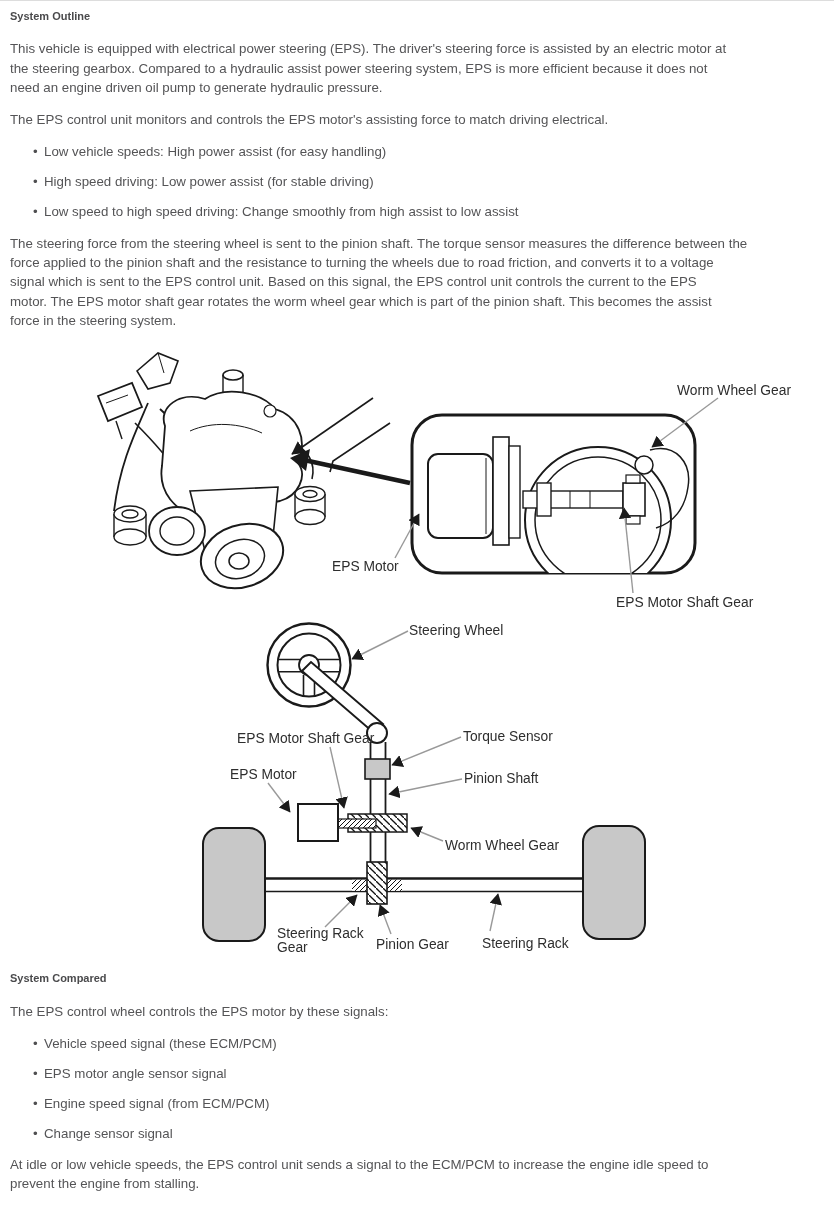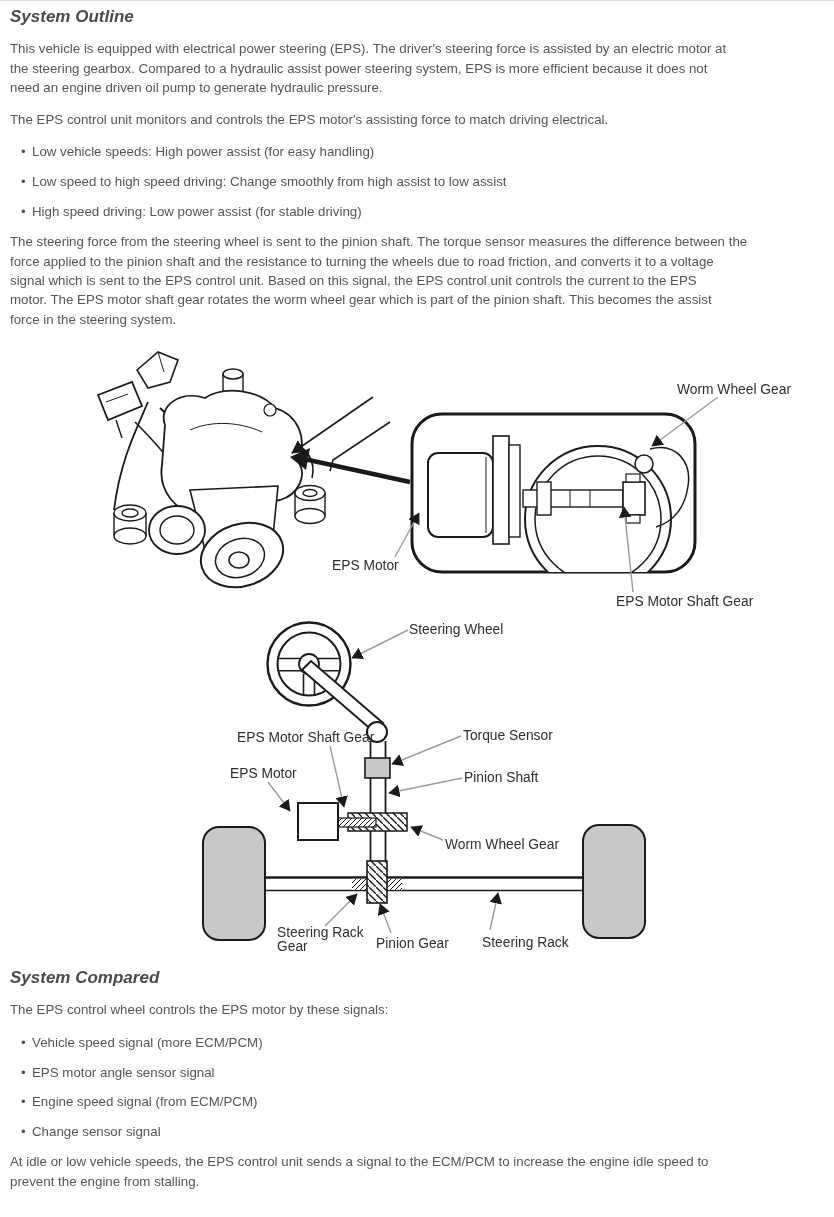--- a/index.html
+++ b/index.html
@@ -1,43 +1,43 @@
 <!DOCTYPE html>
 <html><head>
 <meta charset="utf-8">
 <style>
   html,body{margin:0;padding:0;background:#fff;}
   body{width:834px;font-family:"Liberation Sans",sans-serif;font-size:13.3px;line-height:19.3px;color:#545456;}
   .page{padding:6px 10px 0 10px;border-top:1px solid #ddd;}
-  h2{font-size:17px;line-height:19.3px;font-weight:bold;font-style:italic;color:#4a4a4c;margin:0 0 13px 0;}
+  h2{font-size:11px;line-height:19.3px;font-weight:bold;color:#4a4a4c;margin:0 0 13px 0;}
   h3{font-size:13.6px;line-height:19.3px;font-weight:bold;font-style:normal;color:#4a4a4c;margin:0 0 13px 0;}
   h2.after-fig{margin-top:14px;}
   p{margin:4px 0 13px 0;white-space:pre-line;}
-  ul{list-style:none;margin:0;padding:0;}
+  ul{list-style:none;margin:12px;padding:0;}
   li{margin:0 0 10.7px 0;padding-left:22px;position:relative;}
   li::before{content:"\2022";position:absolute;left:11px;top:0;color:#4f4f51;}
   .fig{margin:8px -10px 0 -10px;padding-left:40px;}
   svg{display:block;}
   .dlbl{font-family:"Liberation Sans",sans-serif;font-size:13.8px;fill:#2e2e2e;}
   .ln{stroke:#1a1a1a;}
 </style>
 </head>
 <body>
 
 <div class="page">
 
   <h2>System Outline</h2>
   <p>This vehicle is equipped with electrical power steering (EPS). The driver's steering force is assisted by an electric motor at
 the steering gearbox. Compared to a hydraulic assist power steering system, EPS is more efficient because it does not
 need an engine driven oil pump to generate hydraulic pressure.</p>
   <p>The EPS control unit monitors and controls the EPS motor's assisting force to match driving electrical.</p>
   <ul>
     <li><span>Low vehicle speeds: High power assist (for easy handling)</span></li>
+    <li><span>High speed driving: Low power assist (for stable driving)</span></li>
     <li><span>Low speed to high speed driving: Change smoothly from high assist to low assist</span></li>
-    <li><span>High speed driving: Low power assist (for stable driving)</span></li>
   </ul>
 
   <p>The steering force from the steering wheel is sent to the pinion shaft. The torque sensor measures the difference between the
 force applied to the pinion shaft and the resistance to turning the wheels due to road friction, and converts it to a voltage
 signal which is sent to the EPS control unit. Based on this signal, the EPS control unit controls the current to the EPS
 motor. The EPS motor shaft gear rotates the worm wheel gear which is part of the pinion shaft. This becomes the assist
 force in the steering system.</p>
 
   <div class="fig">
   <svg width="834" height="612" viewBox="0 372 834 612" xmlns="http://www.w3.org/2000/svg">
@@ -197,21 +197,21 @@
         <line x1="450" y1="960" x2="458" y2="923" stroke-width="1.4" marker-end="url(#ah)" stroke="#999999"></line>
         <text x="442" y="977" class="dlbl">Steering Rack</text>
       </g>
     </g>
   </svg>
   </div>
 
   <h2 class="after-fig">System Compared</h2>
   <p>The EPS control wheel controls the EPS motor by these signals:</p>
   <ul>
-    <li><span>Vehicle speed signal (more ECM/PCM)</span></li>
+    <li><span>Vehicle speed signal (these ECM/PCM)</span></li>
     <li><span>EPS motor angle sensor signal</span></li>
     <li><span>Engine speed signal (from ECM/PCM)</span></li>
     <li><span>Change sensor signal</span></li>
   </ul>
   <p>At idle or low vehicle speeds, the EPS control unit sends a signal to the ECM/PCM to increase the engine idle speed to
 prevent the engine from stalling.</p>
 
 </div>
 
 </body></html>

